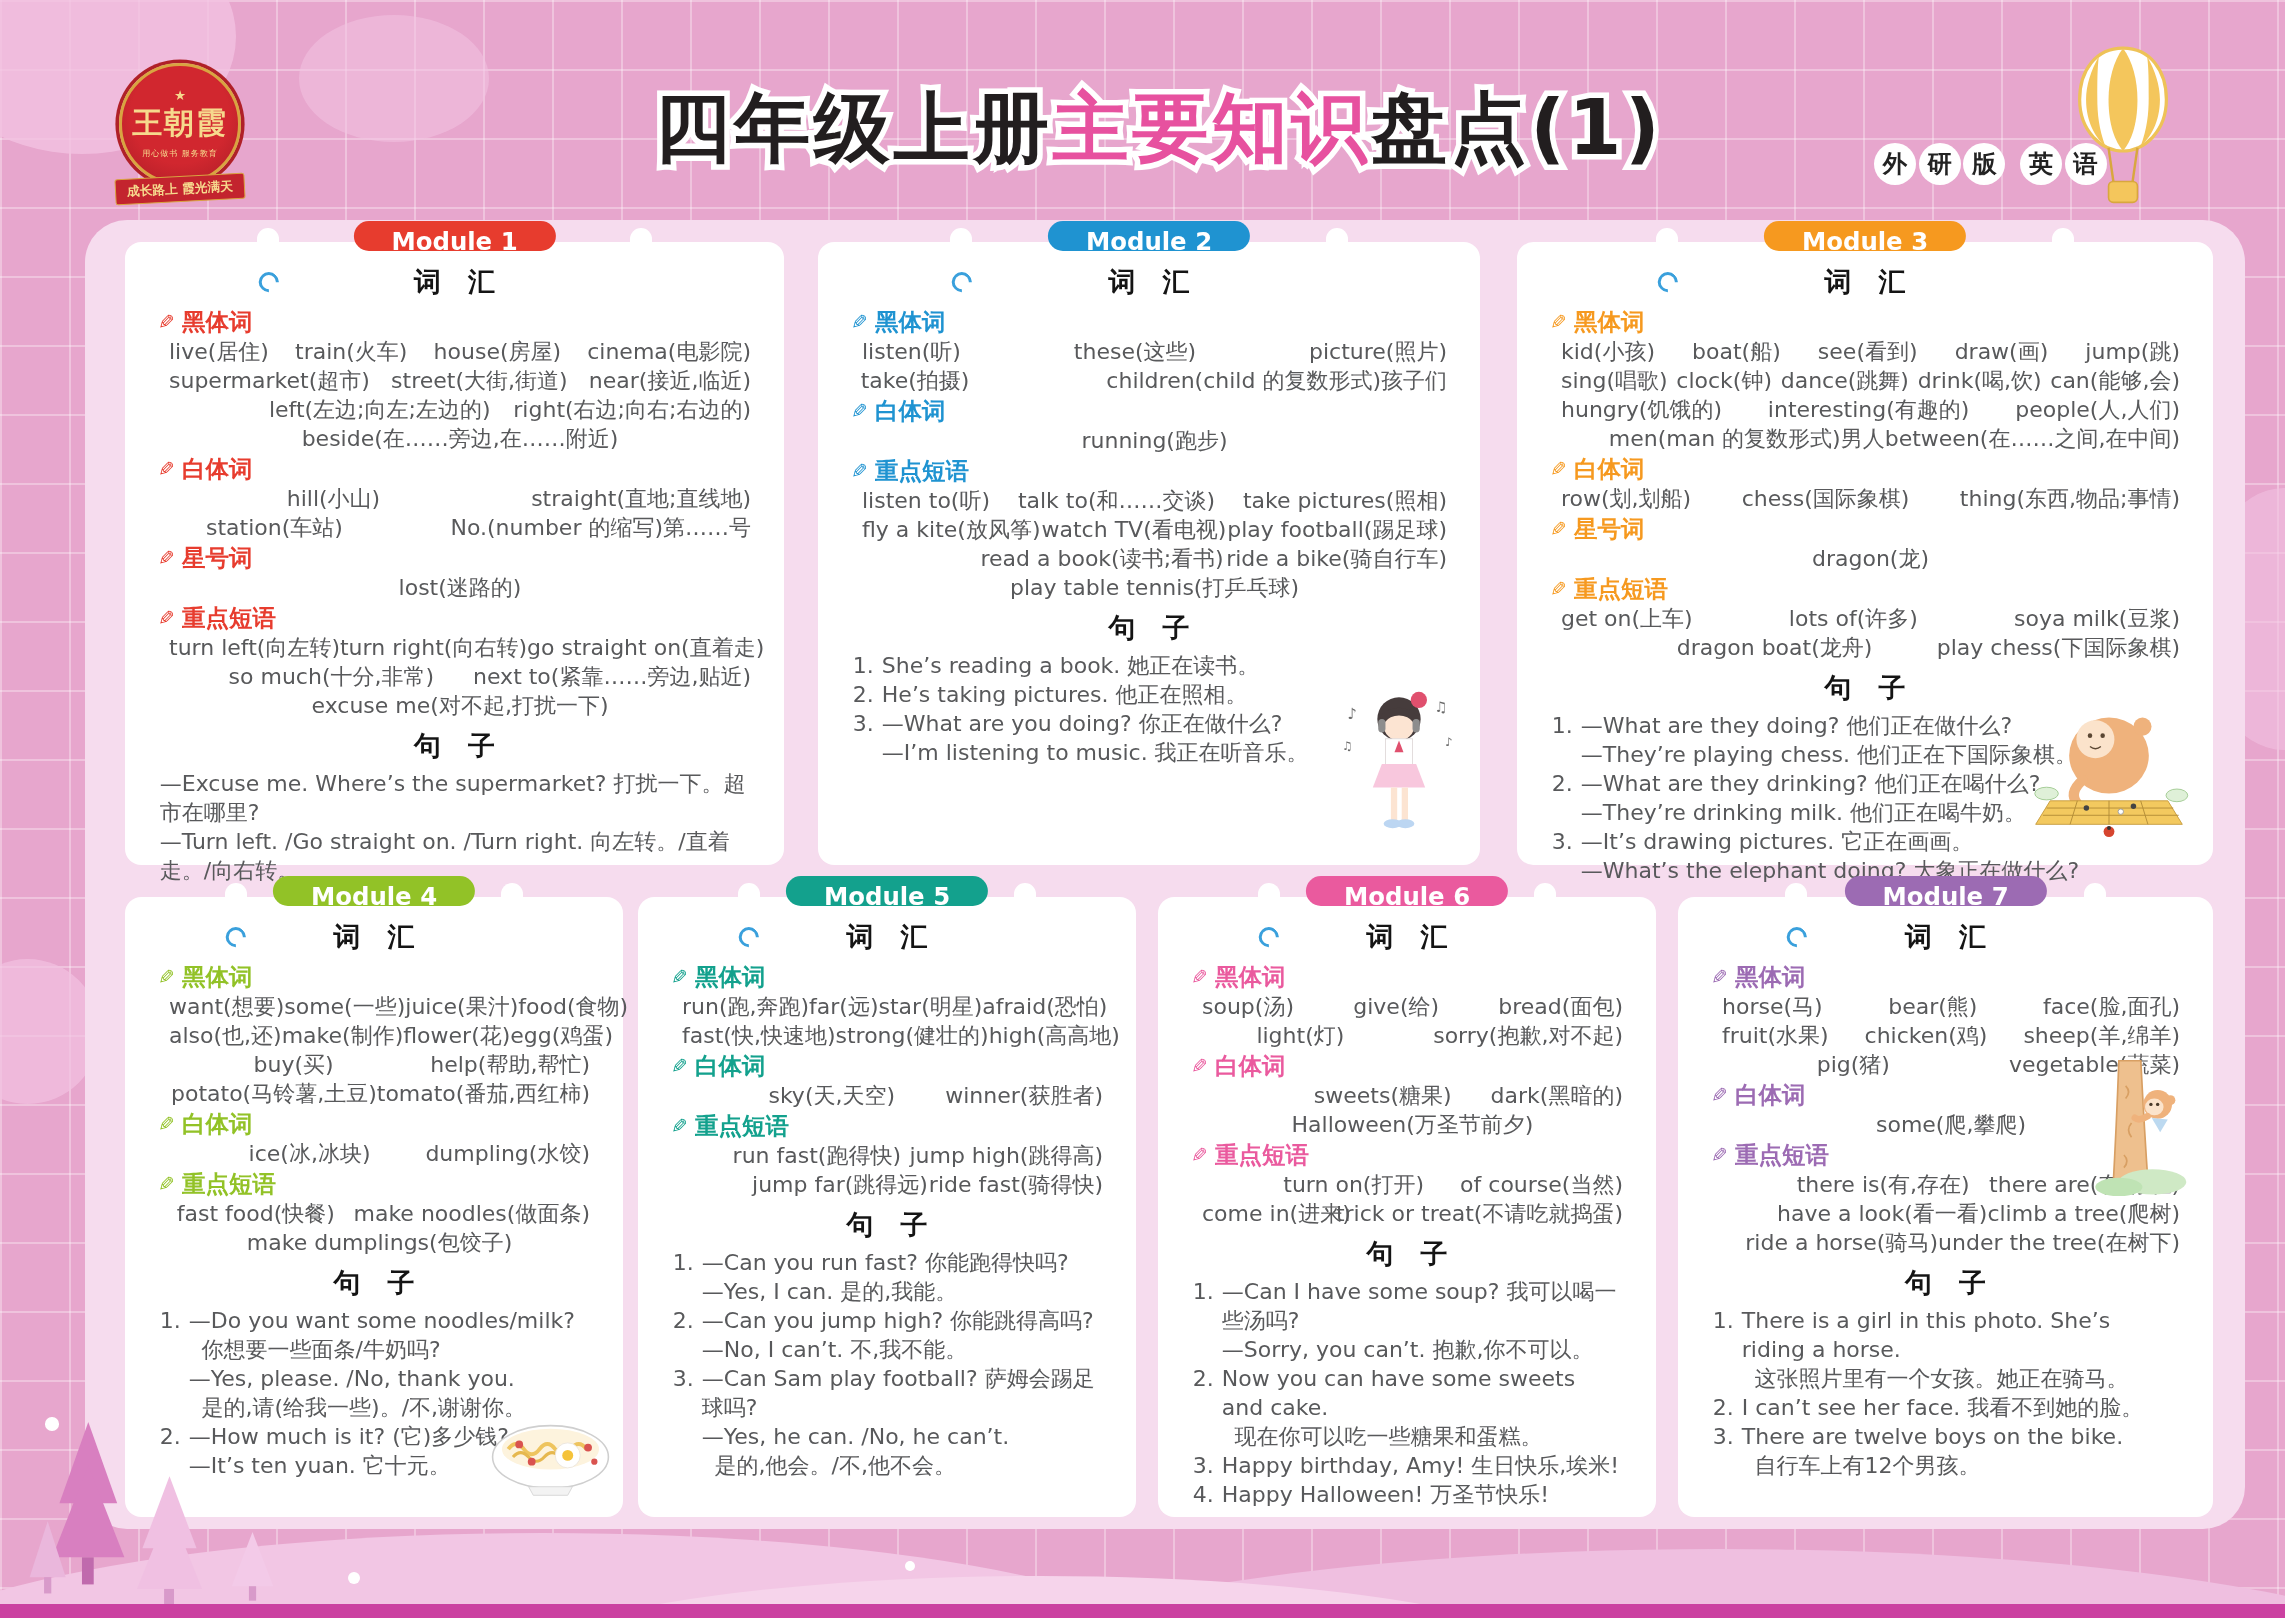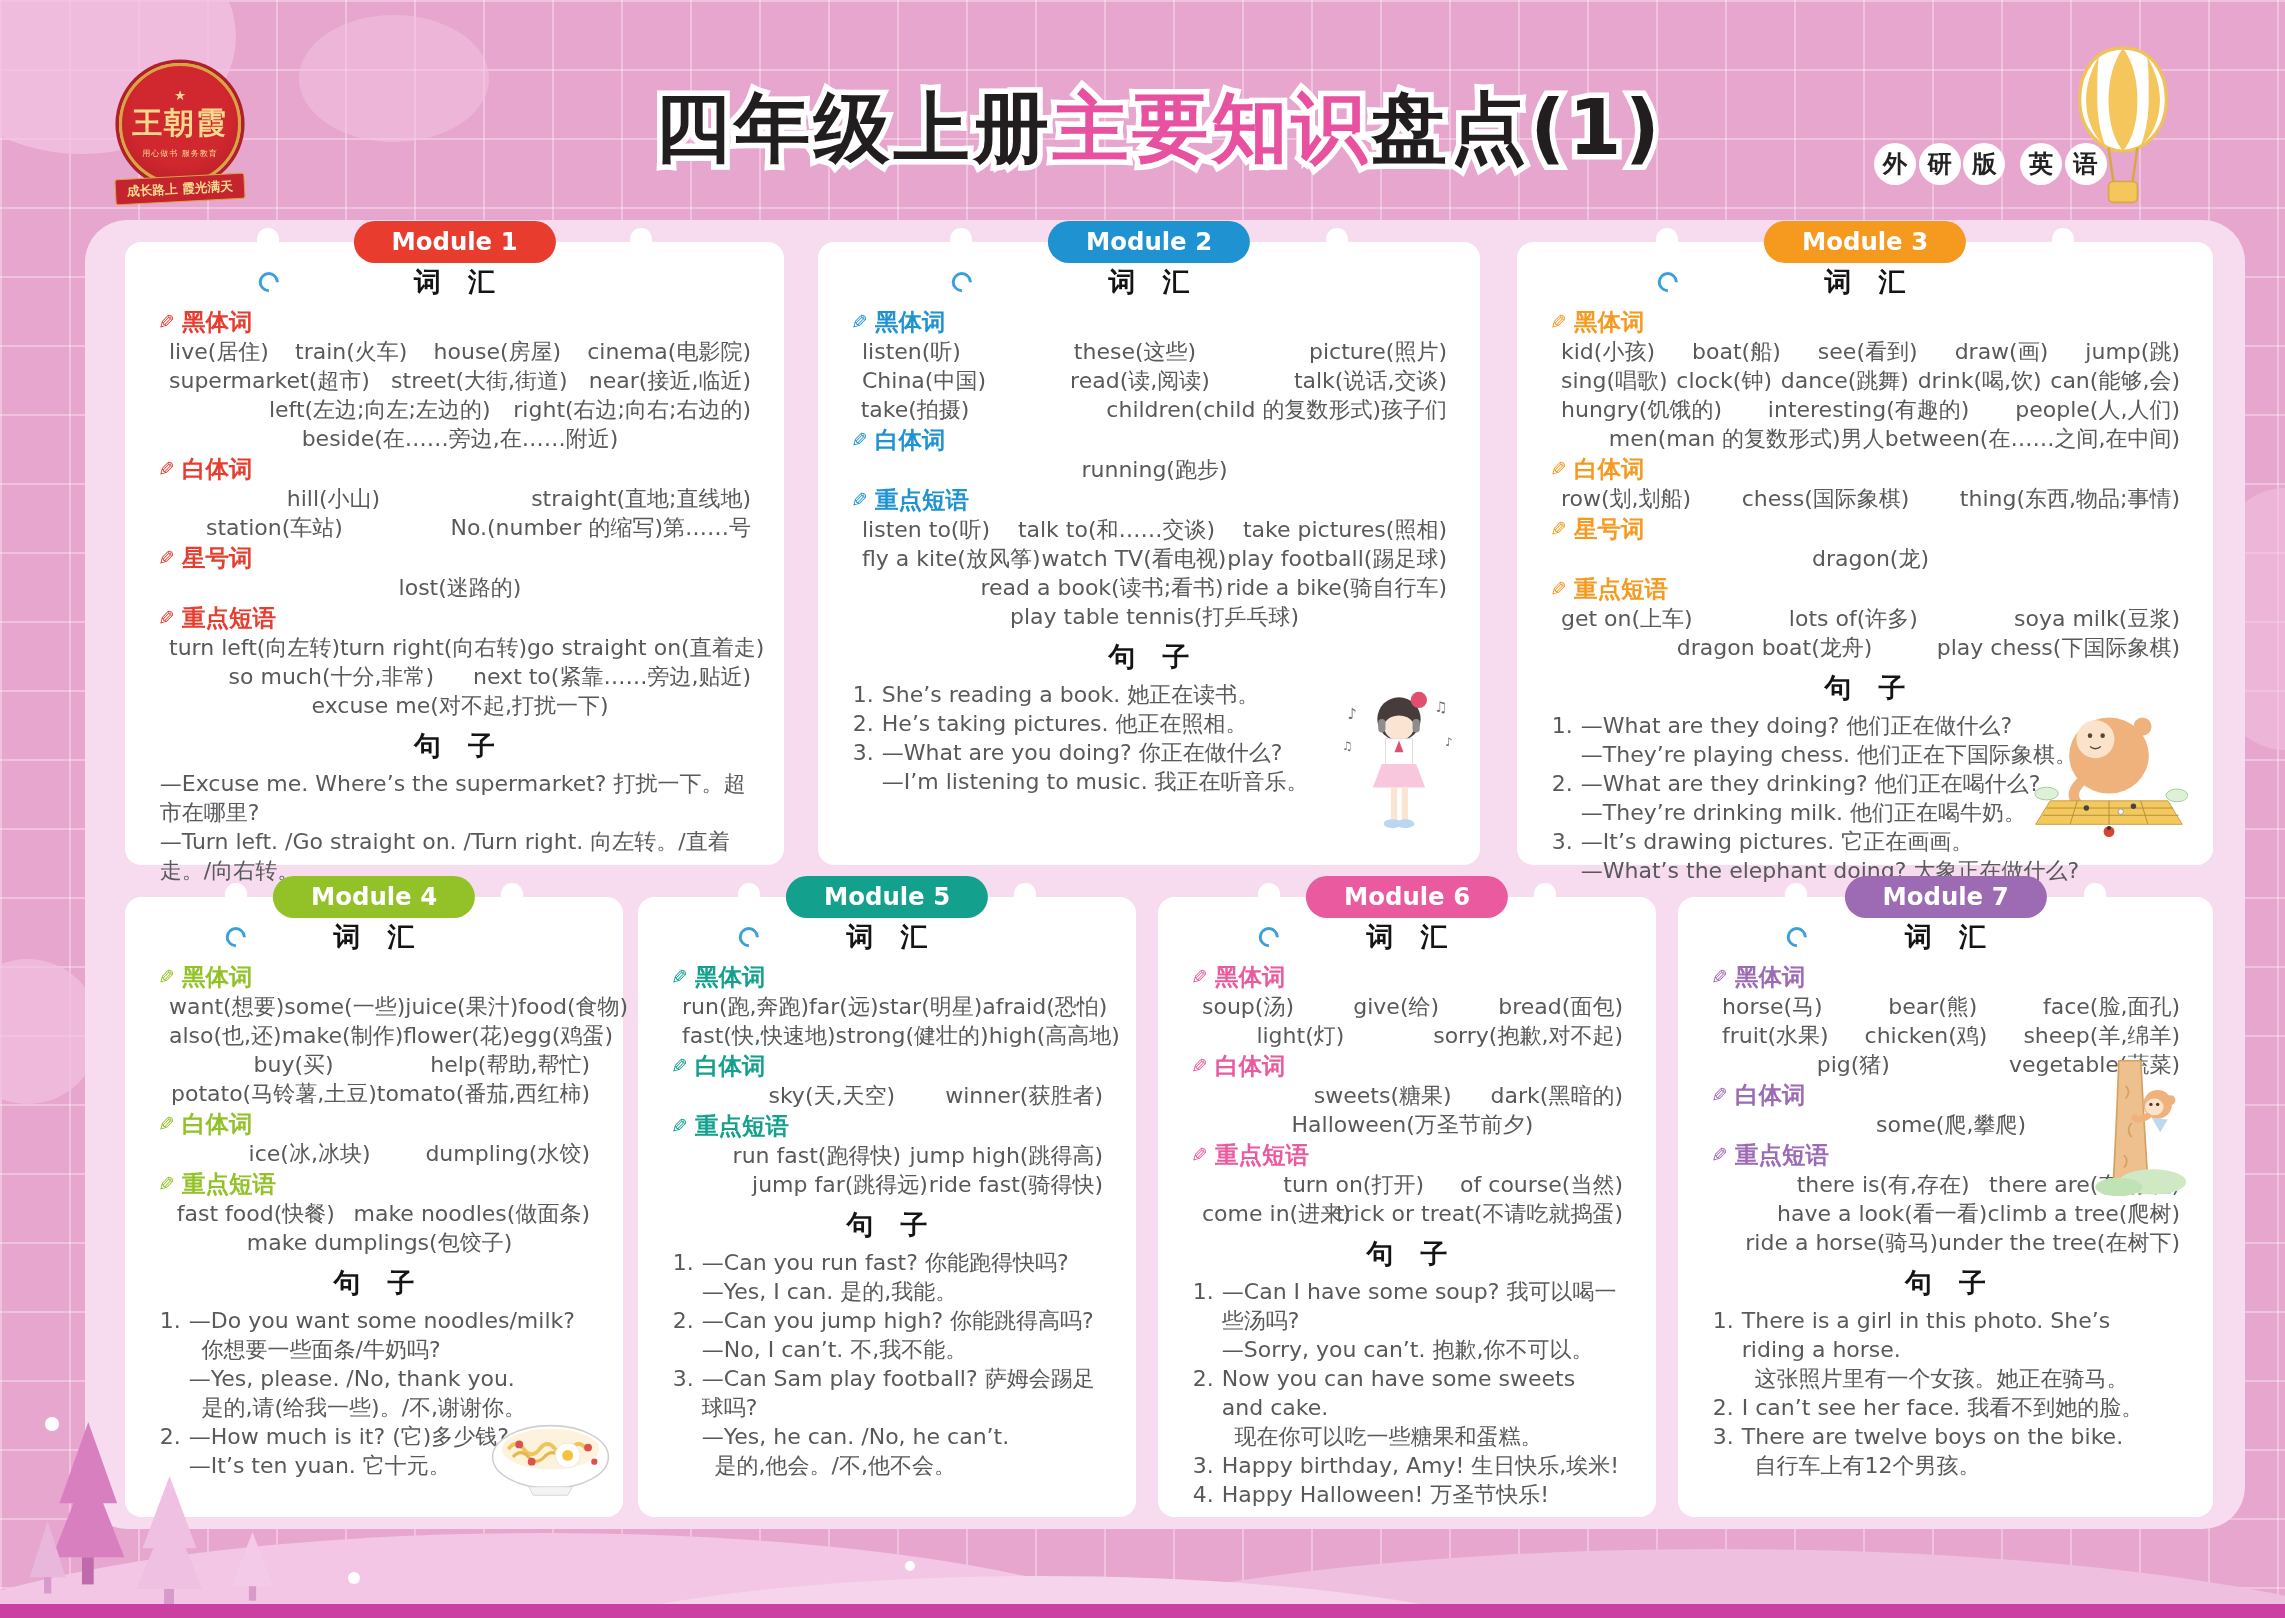--- a/index.html
+++ b/index.html
@@ -33,21 +33,21 @@
   .ribbon{margin-top:-9px;background:#c3242e;border:1.8px solid #d9a441;color:#f6d98d;
     font-size:12.7px;font-weight:bold;padding:3.6px 11px;transform:rotate(-3deg);white-space:nowrap;border-radius:2.7px;z-index:3;}
   .edition{position:absolute;left:1874px;top:143px;display:flex;gap:14.5px;z-index:2;}
   .egroup{display:flex;gap:2.7px;}
   .circ{width:42px;height:42px;border-radius:50%;background:#fff;display:flex;
     align-items:center;justify-content:center;font-size:24.4px;font-weight:bold;color:#222;}
   .balloon{position:absolute;left:2073px;top:45px;z-index:2;}
   
   .card{position:absolute;background:#fff;border-radius:16.3px;padding:18px 33px 0;
     box-sizing:border-box;z-index:2;color:#58595b;}
-  .pill{position:absolute;top:-21px;left:50%;transform:translateX(-50%);height:42px;line-height:42px;
+  .pill{position:absolute;top:-21px;left:50%;transform:translateX(-50%);height:30px;line-height:42px;
     padding:0 38px;border-radius:21px;background:var(--c);color:#fff;font-weight:bold;font-size:24.4px;white-space:nowrap;}
   .pin{position:absolute;top:-14.5px;width:22px;height:49px;border-radius:11px;background:#fff;}
   .pin.l{left:20%;}
   .pin.r{right:20%;}
   .hook{position:absolute;left:1.8px;bottom:-15.4px;width:13.6px;height:13.6px;border:3.6px solid #3aa0dc;
     border-radius:50%;border-right-color:transparent;transform:rotate(45deg);}
   .vhead,.shead{text-align:center;font-weight:bold;color:#141414;font-size:27px;}
   .vhead{margin:3.6px 0 7.2px;}
   .shead{margin:7.2px 0 5.4px;}
   .glabel{display:flex;align-items:center;gap:7.2px;color:var(--c);font-weight:bold;font-size:23.5px;height:31px;}
@@ -215,25 +215,20 @@
       <div class="vhead">词　汇</div>
       <div class="glabel">
         <span class="pencil">✎</span>
         <span>黑体词</span>
       </div>
       <div class="wline n3">
         <span class="w">listen(听)</span>
         <span class="w">these(这些)</span>
         <span class="w">picture(照片)</span>
       </div>
-      <div class="wline n3">
-        <span class="w">China(中国)</span>
-        <span class="w">read(读,阅读)</span>
-        <span class="w">talk(说话,交谈)</span>
-      </div>
       <div class="wline n2">
         <span class="w">take(拍摄)</span>
         <span class="w">children(child 的复数形式)孩子们</span>
       </div>
       <div class="glabel">
         <span class="pencil">✎</span>
         <span>白体词</span>
       </div>
       <div class="wline n1">
         <span class="w">running(跑步)</span>

